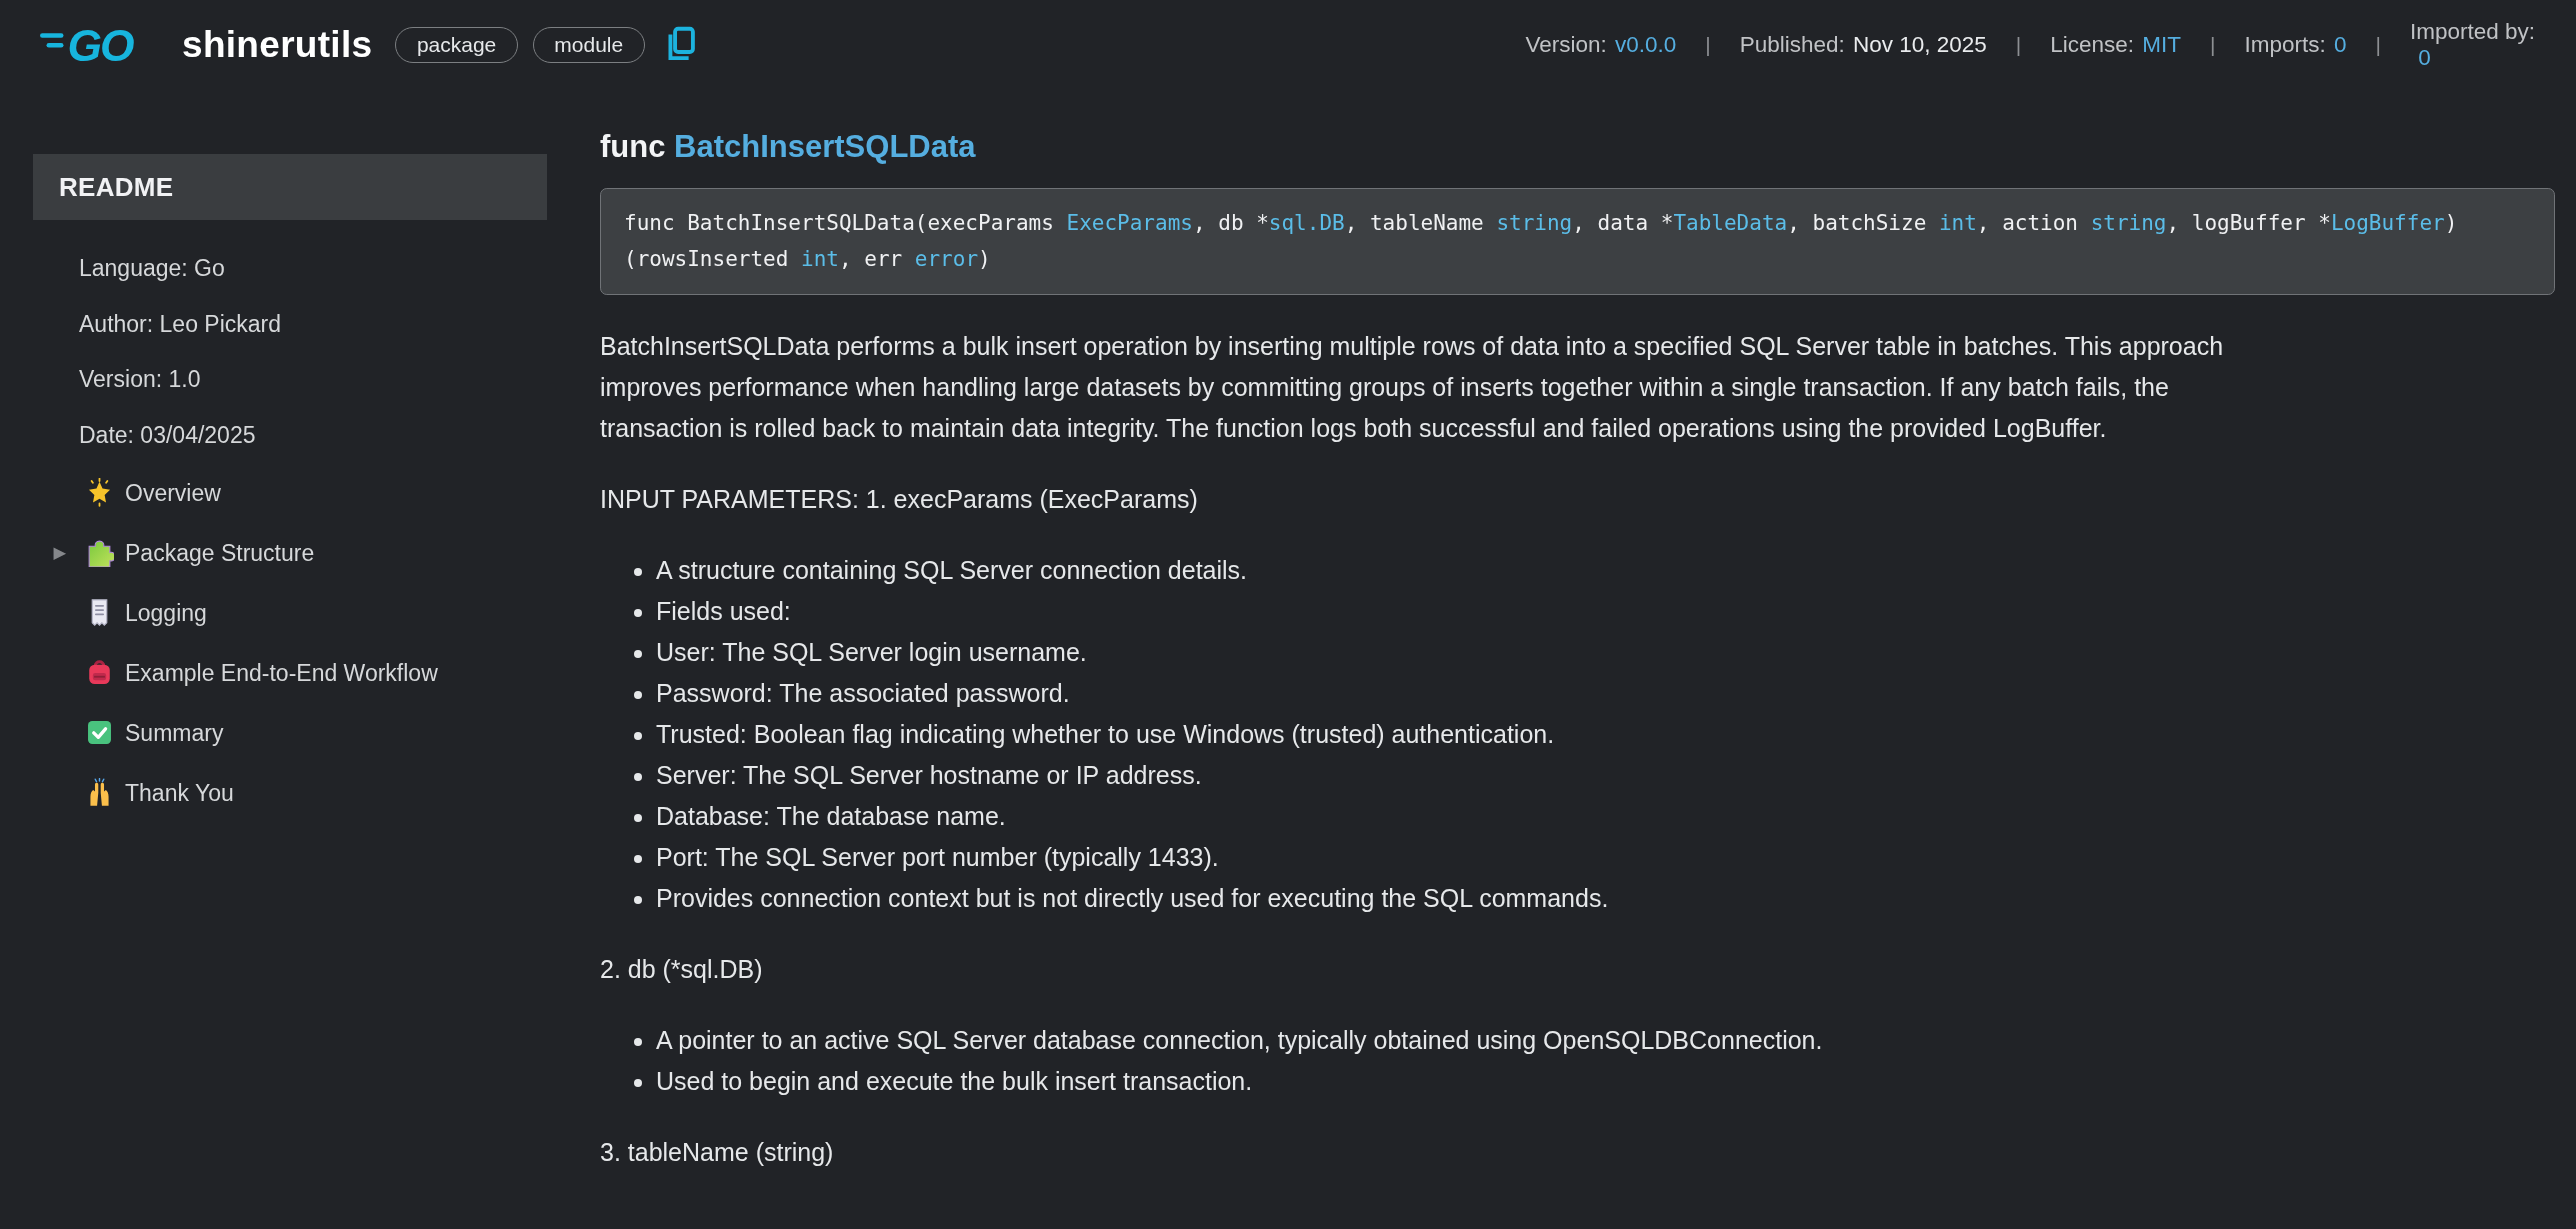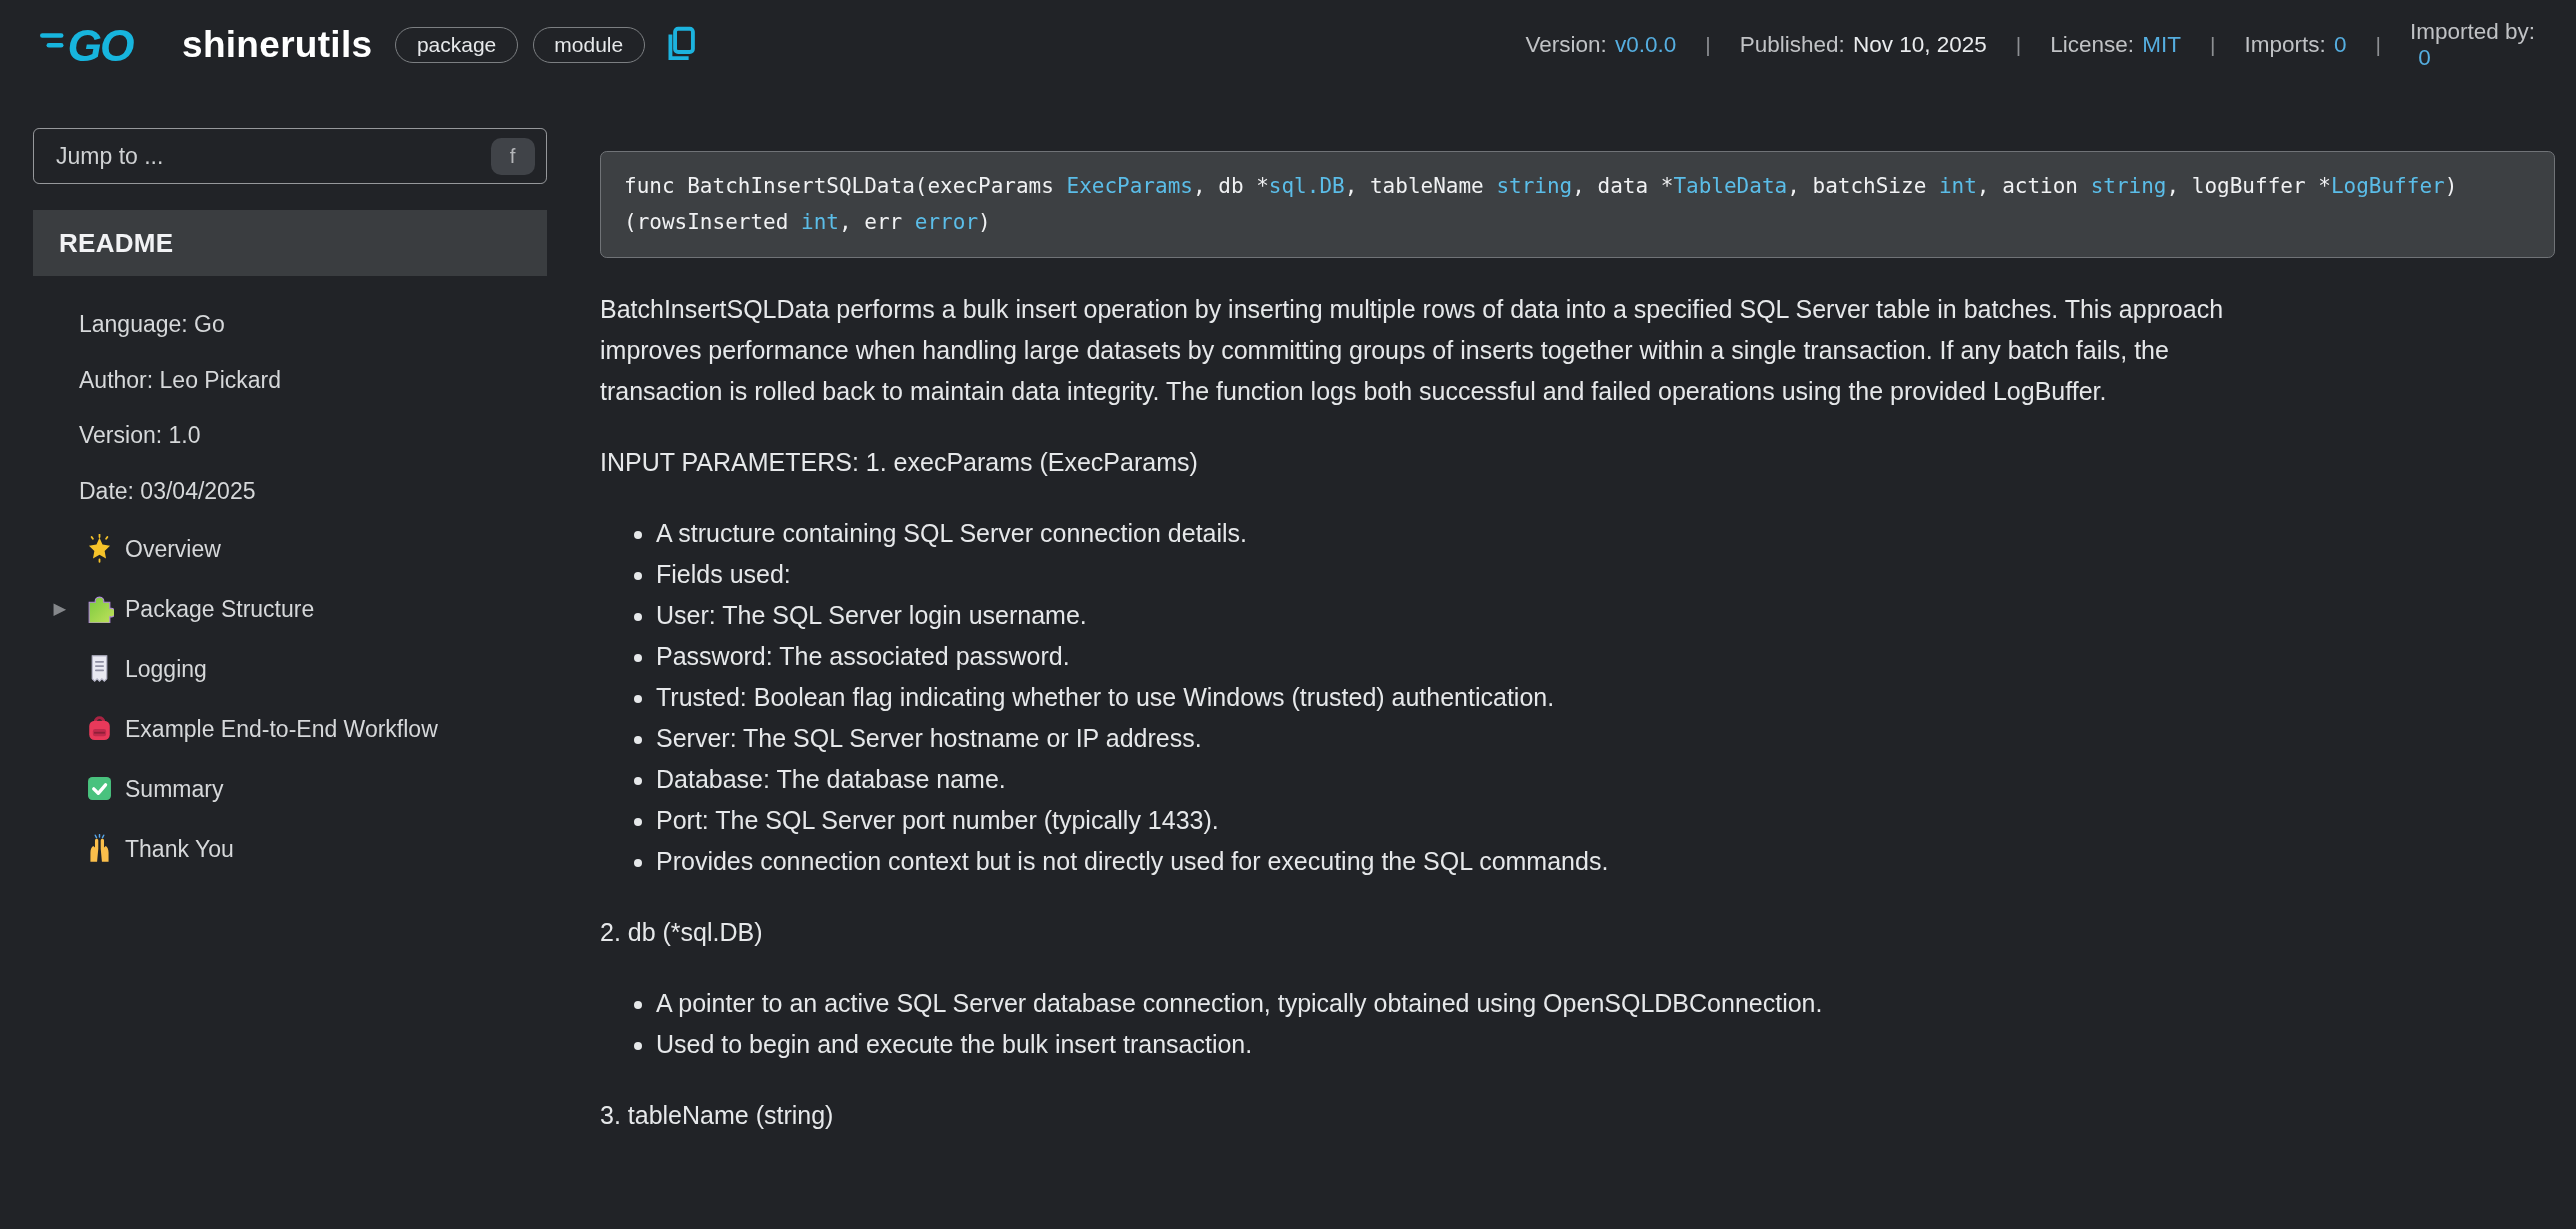--- a/index.html
+++ b/index.html
@@ -192,24 +192,20 @@
       <span style="display: inline-flex; flex-direction: column;">
         <span class="meta-label">Imported by:</span>
         <span class="meta-value is-link">0</span>
       </span>
     </span>
 </header>
 
 <div class="page">
 
   <aside class="sidebar">
-    <div class="jump-wrap">
-      <input class="jump-input" type="text" placeholder="Jump to ..." style="">
-      <span class="shortcut-key">f</span>
-    </div>
 
     <div class="readme-header">README</div>
 
     <ul class="side-nav" id="side-nav">
         <li class="side-item">
           <span>Language: Go</span>
         </li>
         <li class="side-item">
           <span>Author: Leo Pickard</span>
         </li>
@@ -280,20 +276,21 @@
               <path d="M19 6l-2-4M29 6l2-4M24 5V1" stroke="#58a6e8" stroke-width="2.4" stroke-linecap="round"></path>
             </svg>
           </span>
           <span>Thank You</span>
         </li>
       </ul>
 
   </aside>
 
   <main class="main">
+    <h2 class="func-heading"><span>func</span> <span class="fn-link">BatchInsertSQLData</span></h2>
 
     <div class="code-block" id="signature"><div class="code-line"><span>func BatchInsertSQLData(execParams </span><span class="code-link">ExecParams</span><span>, db *</span><span class="code-link">sql.DB</span><span>, tableName </span><span class="code-link">string</span><span>, data *</span><span class="code-link">TableData</span><span>, batchSize </span><span class="code-link">int</span><span>, action </span><span class="code-link">string</span><span>, logBuffer *</span><span class="code-link">LogBuffer</span><span>)</span></div><div class="code-line"><span>(rowsInserted </span><span class="code-link">int</span><span>, err </span><span class="code-link">error</span><span>)</span></div></div>
 
     <div class="doc" id="doc">
         <p>BatchInsertSQLData performs a bulk insert operation by inserting multiple rows of data into a specified SQL Server table in batches. This approach improves performance when handling large datasets by committing groups of inserts together within a single transaction. If any batch fails, the transaction is rolled back to maintain data integrity. The function logs both successful and failed operations using the provided LogBuffer.</p>
         <p>INPUT PARAMETERS: 1. execParams (ExecParams)</p>
         <ul>
           <li>A structure containing SQL Server connection details.</li>
           <li>Fields used:</li>
           <li>User: The SQL Server login username.</li>

